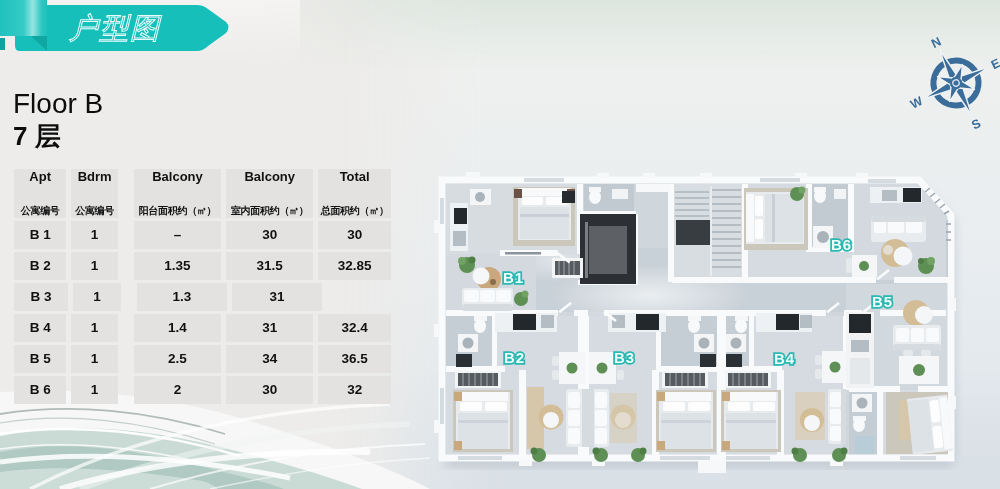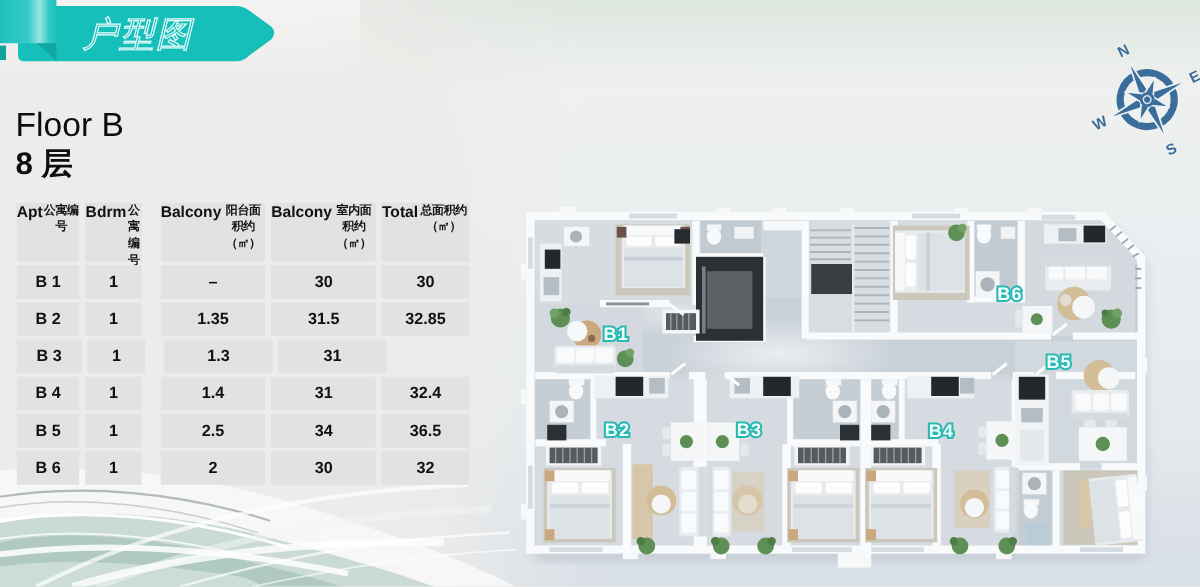--- a/index.html
+++ b/index.html
@@ -11,21 +11,21 @@
   #h2{left:13px;top:119px;font-size:26px;font-weight:bold;color:#0d0d0d;}
   
   #tbl{left:14px;top:169px;width:377px;}
   #tbl .row{display:flex;margin-bottom:3px;}
   #tbl .c{background:#e3e2e1;color:#111;text-align:center;font-weight:bold;}
   #tbl .c1{width:54px;margin-right:5px;}
   #tbl .c2{width:48px;margin-right:16px;}
   #tbl .c3{width:90px;margin-right:5px;}
   #tbl .c4{width:90px;margin-right:5px;}
   #tbl .c5{width:75px;margin-right:0;}
-  #tbl .hd .c{height:49px;display:flex;justify-content:space-between;}
+  #tbl .hd .c{height:49px;display:flex;flex-direction:column;justify-content:space-between;}
   #tbl .hd .en{font-size:13px;line-height:15px;}
   #tbl .hd .cn{font-size:10px;line-height:14px;letter-spacing:-0.3px;}
   #tbl .dr .c{height:28px;line-height:28px;font-size:13.5px;}
 </style>
 </head>
 <body>
 
 <div class="abs" style="left:340px;top:0;width:660px;height:489px;background:linear-gradient(180deg,#f0f1ef 0%,#eef0ef 18%,#e9edf0 50%,#dfe5ea 100%);-webkit-mask-image:linear-gradient(90deg,transparent 0%,#000 22%);mask-image:linear-gradient(90deg,transparent 0%,#000 22%);"></div>
 
 <div class="abs" style="left:260px;top:0;width:740px;height:72px;background:linear-gradient(180deg,rgba(201,219,207,0.5) 0%,rgba(212,226,217,0.28) 55%,rgba(220,228,224,0) 100%);-webkit-mask-image:linear-gradient(90deg,transparent 0%,#000 30%);mask-image:linear-gradient(90deg,transparent 0%,#000 30%);"></div>
@@ -737,21 +737,21 @@
     <text x="774" y="364" font-size="15" font-weight="bold" letter-spacing="1" fill="#eefffd" stroke="#2cb8b2" stroke-width="3.5" paint-order="stroke" font-family="Liberation Sans">B4</text>
 
     <text x="872" y="307" font-size="15" font-weight="bold" letter-spacing="1" fill="#eefffd" stroke="#2cb8b2" stroke-width="3.5" paint-order="stroke" font-family="Liberation Sans">B5</text>
 
     <text x="831" y="250" font-size="15" font-weight="bold" letter-spacing="1" fill="#eefffd" stroke="#2cb8b2" stroke-width="3.5" paint-order="stroke" font-family="Liberation Sans">B6</text>
   </g>
 </svg>
 
 <div id="h1" class="abs">Floor B</div>
 
-<div id="h2" class="abs">8 层</div>
+<div id="h2" class="abs">7 层</div>
 
 <div id="tbl" class="abs">
   <div class="row hd">
     <div class="c c1">
         <span class="en">Apt</span>
         <span class="cn">公寓编号</span>
       </div>
     <div class="c c2">
         <span class="en">Bdrm</span>
         <span class="cn">公寓编号</span>

